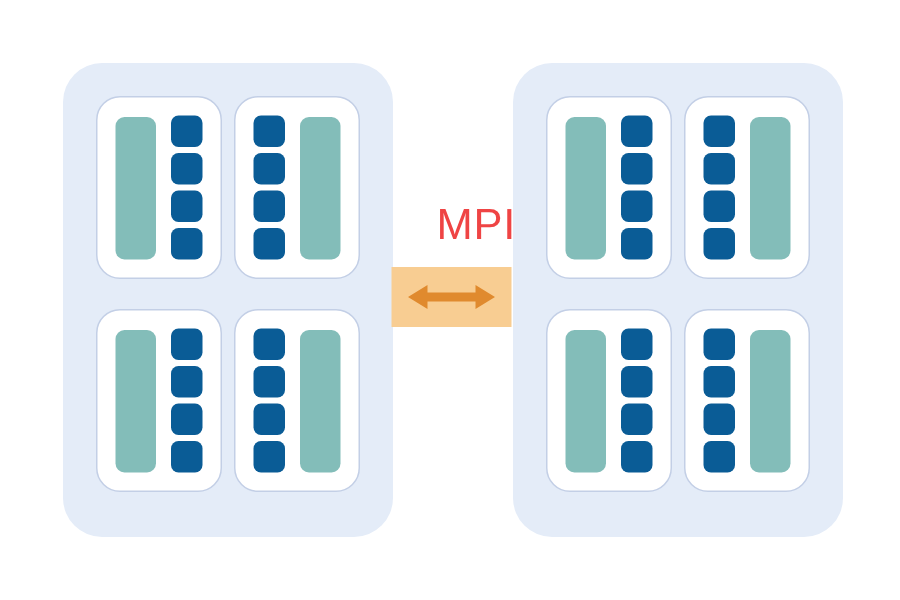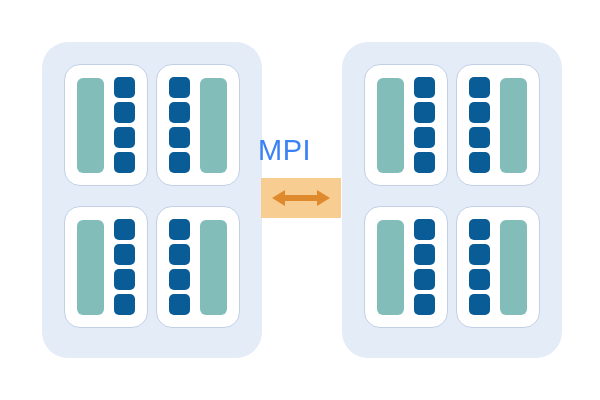--- a/index.html
+++ b/index.html
@@ -91,24 +91,24 @@
     left: 258px;
     top: 130px;
     width: 86px;
     height: 92px;
   }
   #mpi-label {
     position: absolute;
     left: 0;
     top: 0;
     width: 86px;
-    text-align: left;
+    text-align: right;
     font-size: 29px;
     letter-spacing: 0.5px;
-    color: #3b82f6;
+    color: #ef4444;
     line-height: 40px;
   }
   #mpi-arrow-box {
     position: absolute;
     left: 3px;
     top: 48px;
     width: 80px;
     height: 40px;
     background: #f8cd92;
     display: flex;

